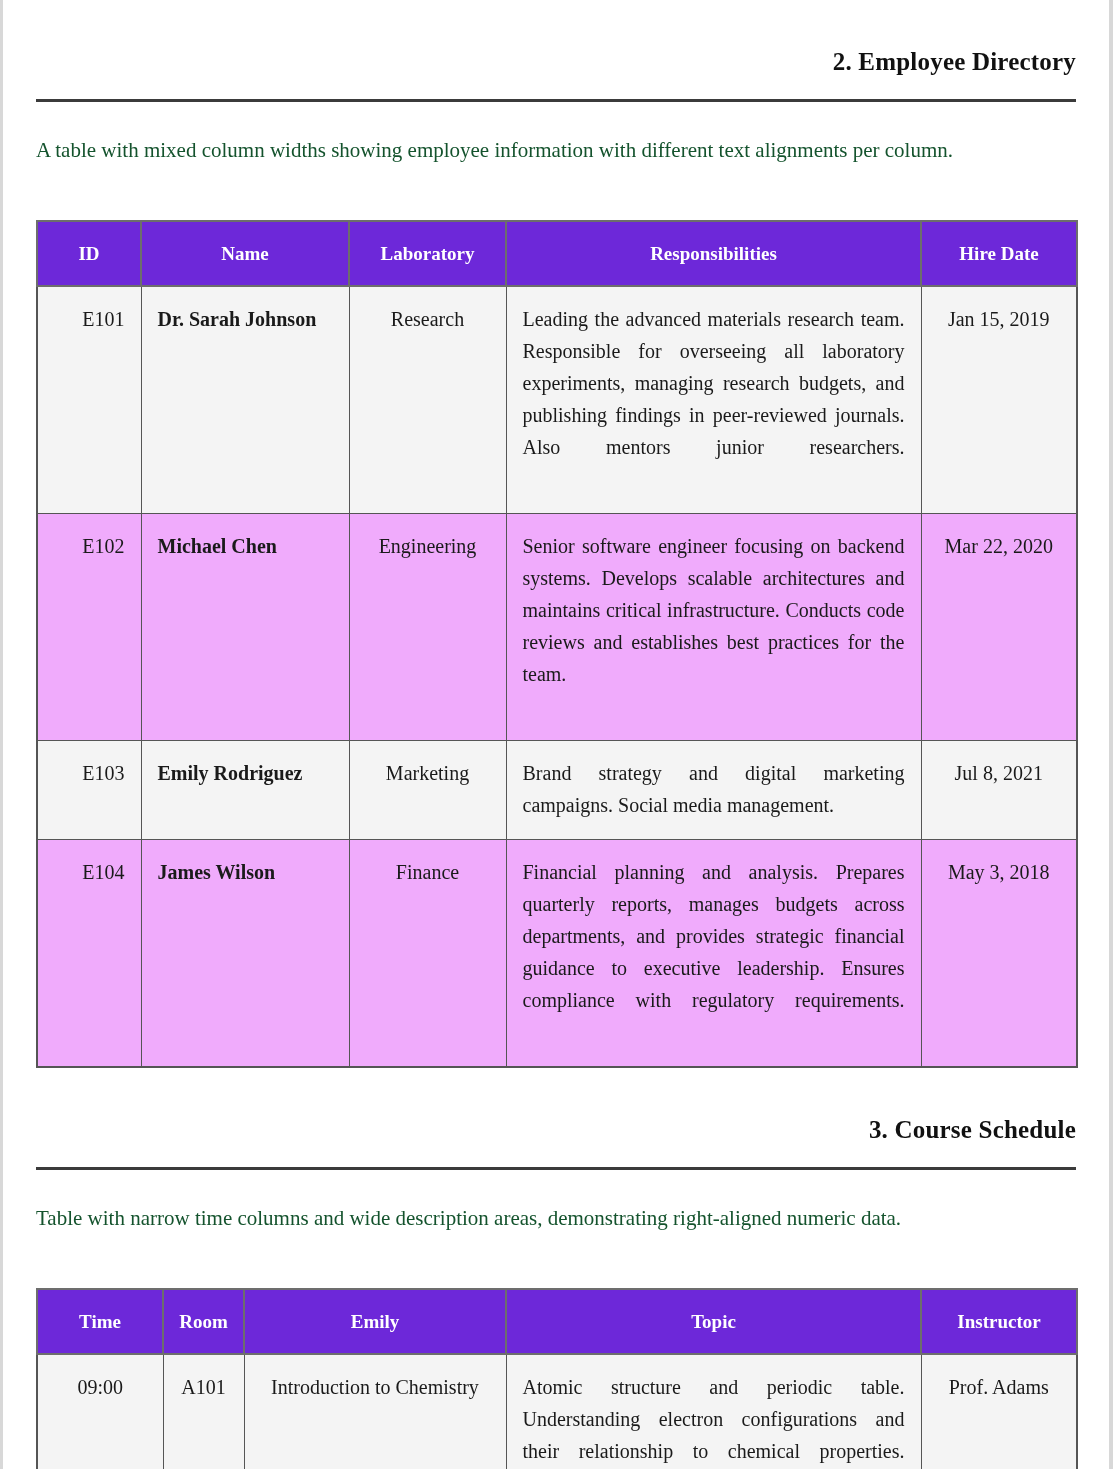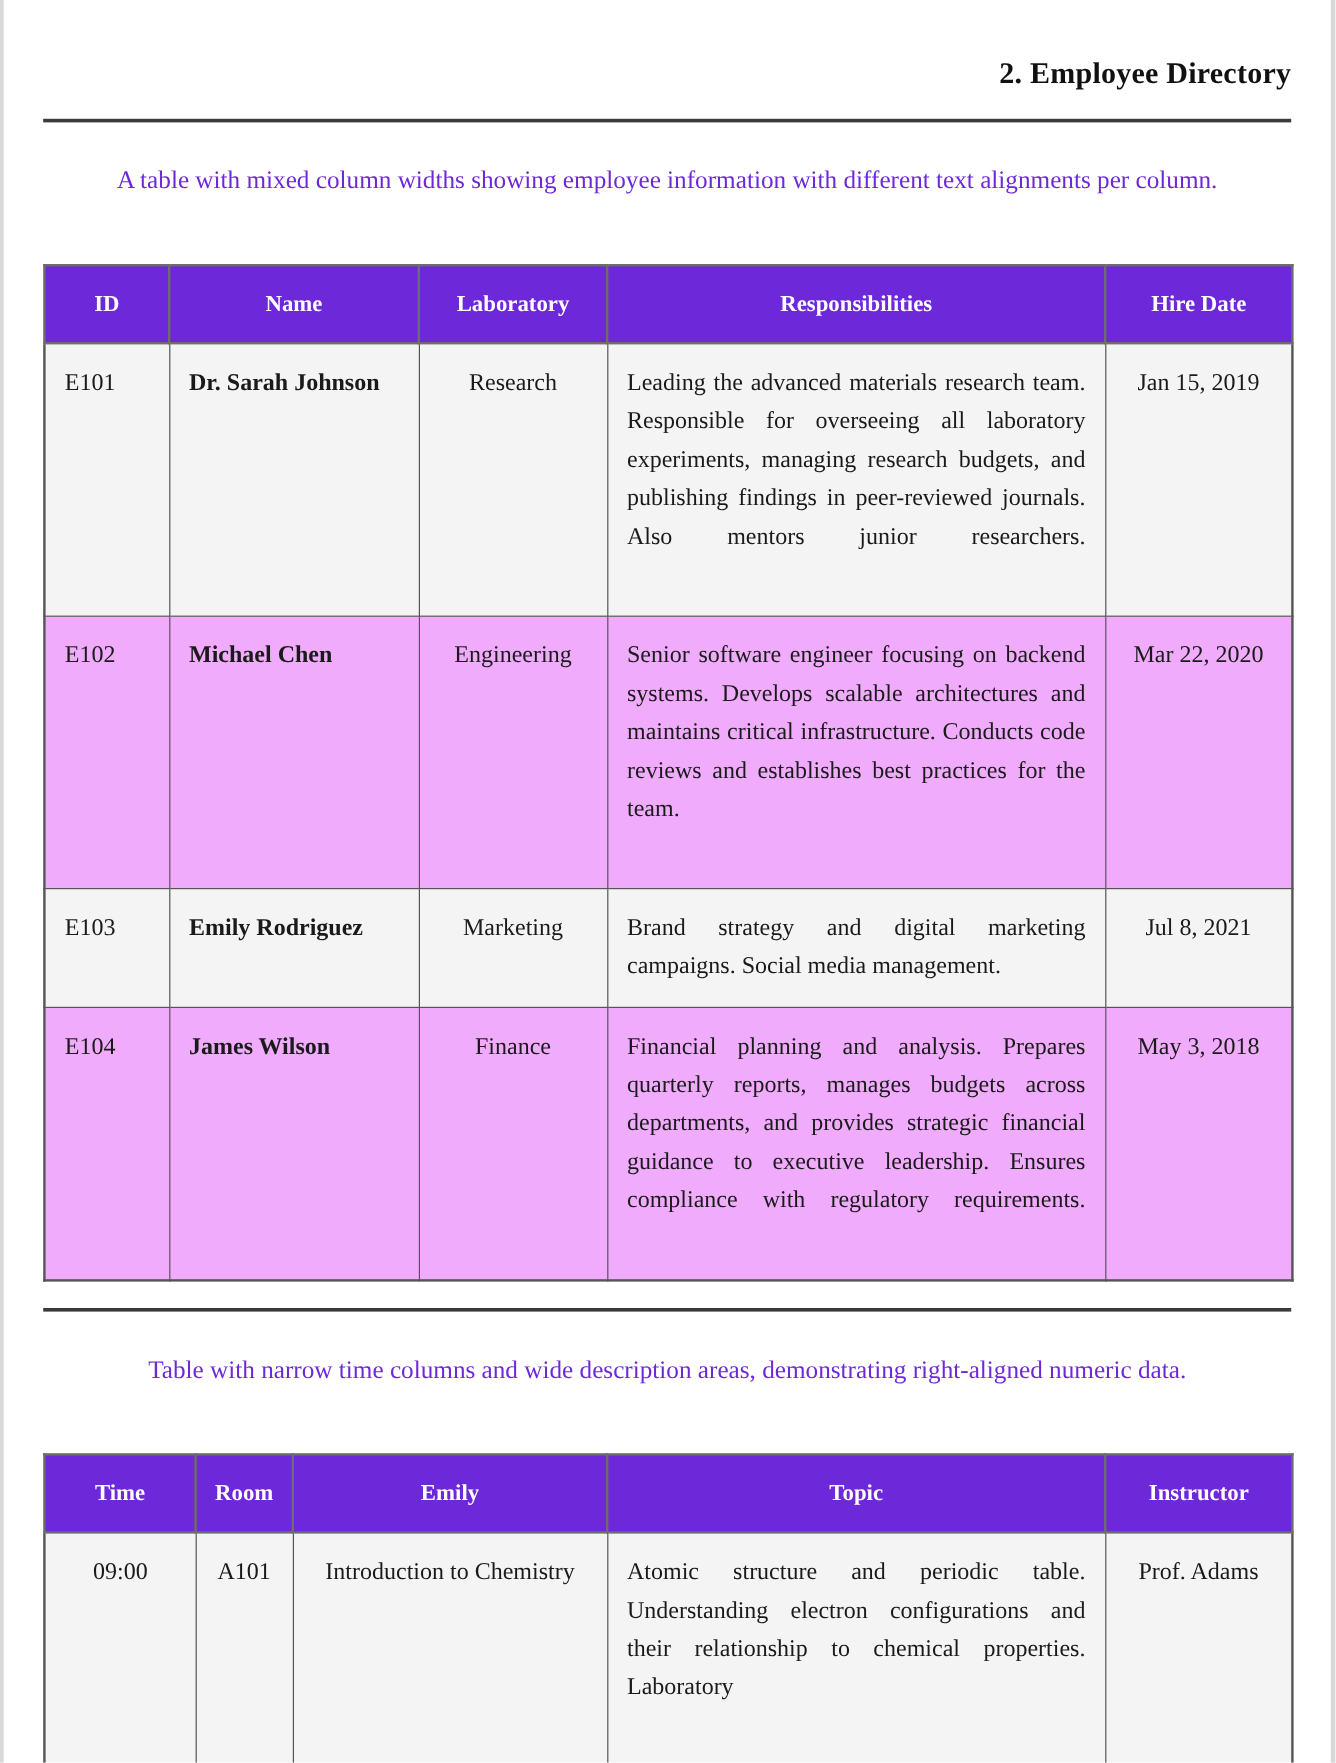--- a/index.html
+++ b/index.html
@@ -37,22 +37,21 @@
   .heading-rule {
     height: 0;
     border-bottom: 3px solid #3b3b3b;
     margin-top: 22px;
   }
   p.section-intro {
     font-size: 21px;
     line-height: 27px;
     margin: 0;
     padding-top: 35px;
-    color: #6d28d9;
-    text-align: center;
+    color: #14532d;
   }
   table.doc-table {
     width: 1040px;
     border-collapse: collapse;
     table-layout: fixed;
     margin-top: 56px;
     border: 2px solid #555555;
   }
   table.doc-table th {
     background: #6d28d9;
@@ -78,21 +77,21 @@
   tr.row-shaded td { background: #f4f4f4; }
   tr.row-plain  td { background: #f0abfc; }
 
   
   .t-emp col.c-id    { width: 104px; }
   .t-emp col.c-name  { width: 208px; }
   .t-emp col.c-dept  { width: 157px; }
   .t-emp col.c-resp  { width: 415px; }
   .t-emp col.c-hire  { width: 156px; }
 
-  .t-emp td.cell-id    { text-align: left; }
+  .t-emp td.cell-id    { text-align: right; }
   .t-emp td.cell-name  { text-align: left; font-weight: bold; }
   .t-emp td.cell-dept  { text-align: center; }
   .t-emp td.cell-resp  { text-align: justify; text-justify: inter-word; }
   .t-emp td.cell-hire  { text-align: center; }
 
   
   .t-course col.c-time  { width: 126px; }
   .t-course col.c-room  { width: 81px; }
   .t-course col.c-course{ width: 262px; }
   .t-course col.c-topic { width: 415px; }
@@ -164,20 +163,21 @@
         <tr class="row-plain">
           <td class="cell-id">E104</td>
           <td class="cell-name">James Wilson</td>
           <td class="cell-dept">Finance</td>
           <td class="cell-resp"><span class="justify-para">Financial planning and analysis. Prepares quarterly reports, manages budgets across departments, and provides strategic financial guidance to executive leadership. Ensures compliance with regulatory requirements.</span></td>
           <td class="cell-hire">May 3, 2018</td>
         </tr>
       </tbody>
     </table>
 
+    <h2 class="section-heading">3. Course Schedule</h2>
     <div class="heading-rule"></div>
     <p class="section-intro">Table with narrow time columns and wide description areas, demonstrating right-aligned numeric data.</p>
 
     <table class="doc-table t-course">
       <colgroup>
         <col class="c-time">
           <col class="c-room">
           <col class="c-course">
           <col class="c-topic">
           <col class="c-instr">

